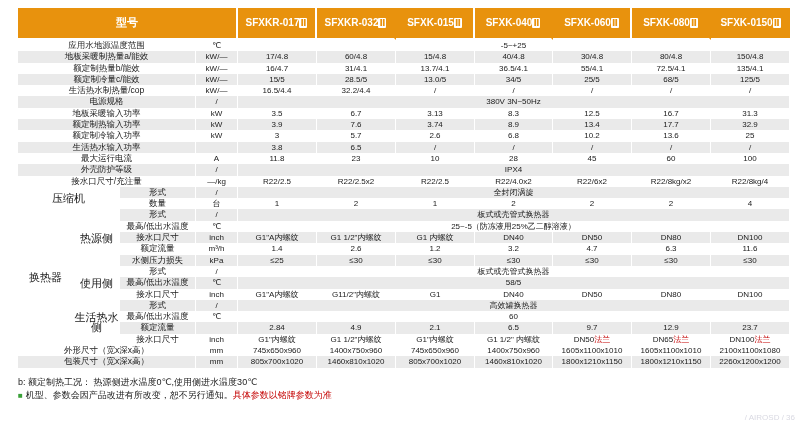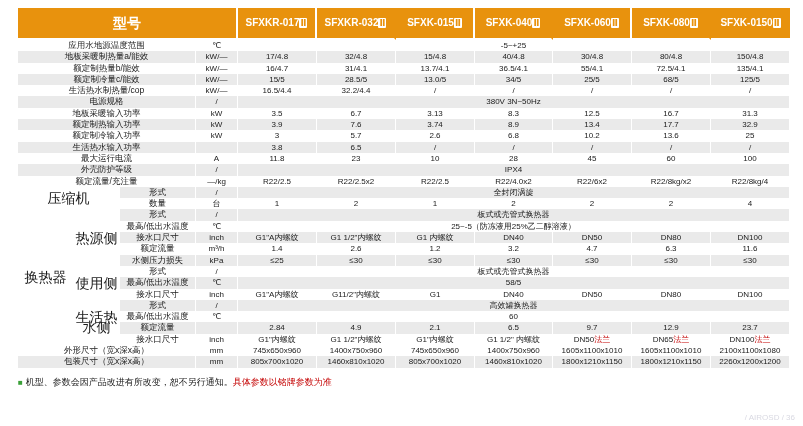--- a/index.html
+++ b/index.html
@@ -4,27 +4,27 @@
 <style>
   html,body{margin:0;padding:0;background:#f6f6f8;}
   .page{position:relative;width:803px;height:426px;background:#ffffff;overflow:hidden;
         font-family:"Liberation Sans","DejaVu Sans",sans-serif;color:#1a1a1a;}
   .spec-table{position:absolute;left:18px;top:8px;border-collapse:separate;border-spacing:0;
         table-layout:fixed;width:772px;}
   .spec-table td,.spec-table th{padding:0;height:11.3px;font-size:8.5px;line-height:11.3px;
         text-align:center;border-right:1.5px solid #fff;overflow:hidden;white-space:nowrap;}
   .spec-table thead th{background:var(--orange);color:#fff;font-weight:bold;height:30px;
         line-height:30px;border-right:2px solid #fff;border-bottom:2px solid #fff;}
-  .spec-table thead th.model-label{font-size:14px;}
+  .spec-table thead th.model-label{font-size:11px;font-family:Liberation Mono, monospace;}
   .spec-table thead th.model{font-size:10px;}
   .spec-table thead th.nogap{border-right:2px solid var(--orange);}
   .spec-table thead th:last-child{border-right:none;}
   .suffix-box{background:#fff;color:var(--orange);padding:0 1px;font-size:9px;border-radius:1px;}
   tr.shade td{background:var(--stripe);}
-  td.groupcell,td.subgroupcell{background:#fff !important;font-size:14px;white-space:normal;line-height:10px;}
+  td.groupcell,td.subgroupcell{background:#fff !important;font-size:11px;white-space:normal;line-height:10px;}
   td.rowlabel{font-size:8.5px;}
   td.unitcell{font-size:8px;}
   td.valuecell{font-size:8px;}
   td.spancell{font-size:8px;}
   .red-part{color:var(--red);}
   .footnotes{position:absolute;left:18px;top:376px;font-size:9px;line-height:13px;color:#222;}
   .fn-line{white-space:nowrap;}
   .fn-bullet{color:var(--green);font-size:8px;margin-right:3px;}
   .fn-red{color:var(--red);}
   .watermark{position:absolute;right:8px;bottom:4px;font-size:8px;color:#d9d9e2;}
@@ -63,21 +63,21 @@
     <tbody id="table-body">
         <tr>
           <td class="rowlabel" colspan="3">应用水地源温度范围</td>
           <td class="unitcell">℃</td>
           <td class="spancell" colspan="7">-5~+25</td>
         </tr>
         <tr class="shade">
           <td class="rowlabel" colspan="3">地板采暖制热量a/能效</td>
           <td class="unitcell">kW/—</td>
           <td class="valuecell">17/4.8</td>
-          <td class="valuecell">32/4.8</td>
+          <td class="valuecell">60/4.8</td>
           <td class="valuecell">15/4.8</td>
           <td class="valuecell">40/4.8</td>
           <td class="valuecell">30/4.8</td>
           <td class="valuecell">80/4.8</td>
           <td class="valuecell">150/4.8</td>
         </tr>
         <tr>
           <td class="rowlabel" colspan="3">额定制热量b/能效</td>
           <td class="unitcell">kW/—</td>
           <td class="valuecell">16/4.7</td>
@@ -169,21 +169,21 @@
           <td class="valuecell">45</td>
           <td class="valuecell">60</td>
           <td class="valuecell">100</td>
         </tr>
         <tr class="shade">
           <td class="rowlabel" colspan="3">外壳防护等级</td>
           <td class="unitcell">/</td>
           <td class="spancell" colspan="7">IPX4</td>
         </tr>
         <tr>
-          <td class="rowlabel" colspan="3">额定流量/充注量</td>
+          <td class="rowlabel" colspan="3">接水口尺寸/充注量</td>
           <td class="unitcell">—/kg</td>
           <td class="valuecell">R22/2.5</td>
           <td class="valuecell">R22/2.5x2</td>
           <td class="valuecell">R22/2.5</td>
           <td class="valuecell">R22/4.0x2</td>
           <td class="valuecell">R22/6x2</td>
           <td class="valuecell">R22/8kg/x2</td>
           <td class="valuecell">R22/8kg/4</td>
         </tr>
         <tr class="shade">
@@ -322,19 +322,20 @@
           <td class="valuecell">805x700x1020</td>
           <td class="valuecell">1460x810x1020</td>
           <td class="valuecell">1800x1210x1150</td>
           <td class="valuecell">1800x1210x1150</td>
           <td class="valuecell">2260x1200x1200</td>
         </tr>
       </tbody>
   </table>
 
   <div class="footnotes">
+    <div class="fn-line">b: 额定制热工况： 热源侧进水温度0℃,使用侧进水温度30℃</div>
     <div class="fn-line">
       <span class="fn-bullet">■</span><span>机型、参数会因产品改进有所改变，恕不另行通知。</span><span class="fn-red">具体参数以铭牌参数为准</span>
     </div>
   </div>
 
   <div class="watermark">/ AIROSD / 36</div>
 </div>
 
 </body></html>

